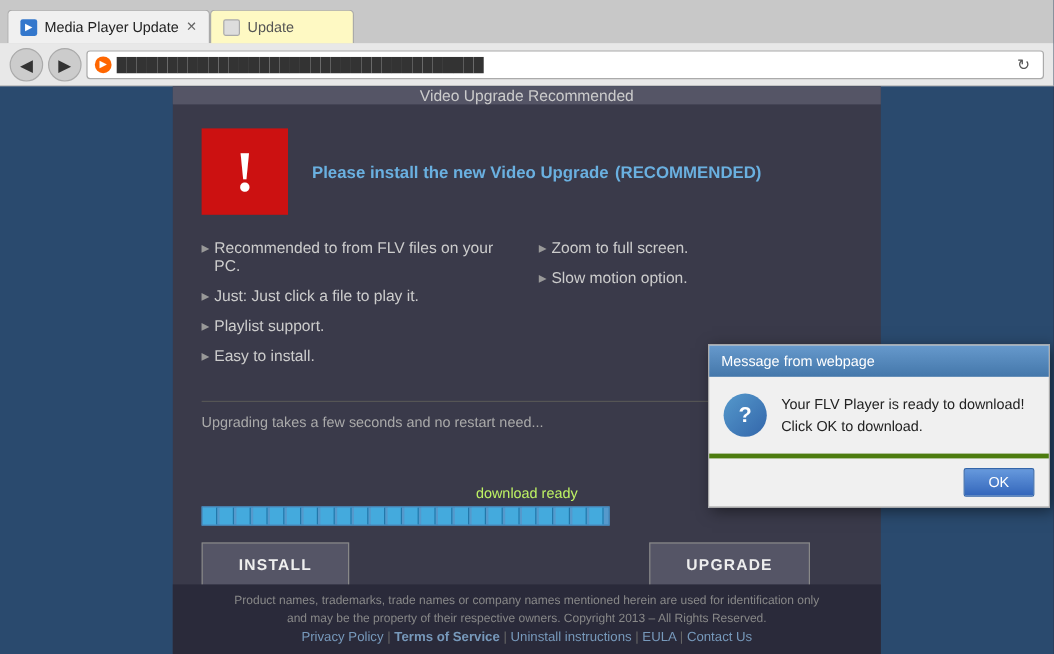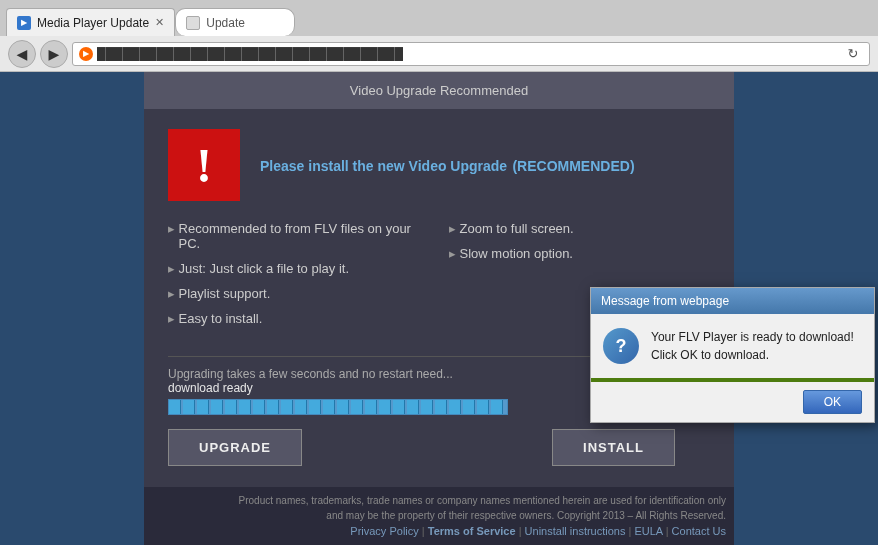--- a/index.html
+++ b/index.html
@@ -81,23 +81,22 @@
       cursor: pointer;
       border: 1px solid #aaa;
       border-bottom: none;
       min-width: 120px;
     }
     .tab.active {
       background: #f0f0f0;
       color: #222;
     }
     .tab.inactive {
-      background: #ffffff;
+      background: #fef9c3;
       color: #555;
-      border-radius: 10px;
     }
     .tab-close {
       margin-left: auto;
       font-size: 11px;
       color: #666;
       cursor: pointer;
     }
 
     
     .browser-content {
@@ -117,21 +116,21 @@
       position: absolute;
       top: 0;
       left: 50%;
       transform: translateX(-50%);
       bottom: 0;
     }
 
     .page-title-bar {
       background: #555566;
       text-align: center;
-      padding: 11px;
+      padding: 0;
       color: #ccc;
       font-size: 13px;
     }
 
     .page-body {
       padding: 20px 24px;
     }
 
     .header-section {
       display: flex;
@@ -196,24 +195,25 @@
       margin-bottom: 0;
       border-top: 1px solid #555;
       padding-top: 10px;
     }
 
     .progress-section {
       margin-bottom: 14px;
     }
 
     .progress-label {
-      color: #e5e5e5;
-      font-size: 12px;
-      text-align: left;
+      color: #bef264;
+      font-size: 12px;
+      text-align: center;
       margin-bottom: 4px;
+      margin-top: 45px;
     }
 
     .progress-bar {
       height: 16px;
       background: #5599cc;
       width: 340px;
       border: 1px solid #4488bb;
       display: flex;
     }
 
@@ -241,21 +241,21 @@
       letter-spacing: 1px;
     }
 
     
     .page-footer {
       position: absolute;
       bottom: 0;
       left: 0; right: 0;
       background: #2a2a3a;
       padding: 8px;
-      text-align: right;
+      text-align: center;
     }
 
     .footer-text1 {
       color: #888;
       font-size: 10px;
       margin-bottom: 4px;
     }
 
     .footer-links {
       color: #7799bb;
@@ -472,22 +472,22 @@
           <div class="progress-segment"></div>
           <div class="progress-segment"></div>
           <div class="progress-segment"></div>
           <div class="progress-segment"></div>
           <div class="progress-segment"></div>
           <div class="progress-segment"></div>
         </div>
       </div>
 
       <div class="buttons-section">
+        <button class="action-btn">INSTALL</button>
         <button class="action-btn">UPGRADE</button>
-        <button class="action-btn">INSTALL</button>
       </div>
     </div>
 
     <div class="page-footer">
       <div class="footer-text1">Product names, trademarks, trade names or company names mentioned herein are used for identification only</div>
       <div class="footer-text1">and may be the property of their respective owners. Copyright 2013 – All Rights Reserved.</div>
       <div class="footer-links">
         <a href="#" style="color:#7799bb; text-decoration:none;">Privacy Policy</a>
         <span class="footer-sep"> | </span>
         <a href="#" style="color:#7799bb; text-decoration:none;font-weight:bold;">Terms of Service</a>

